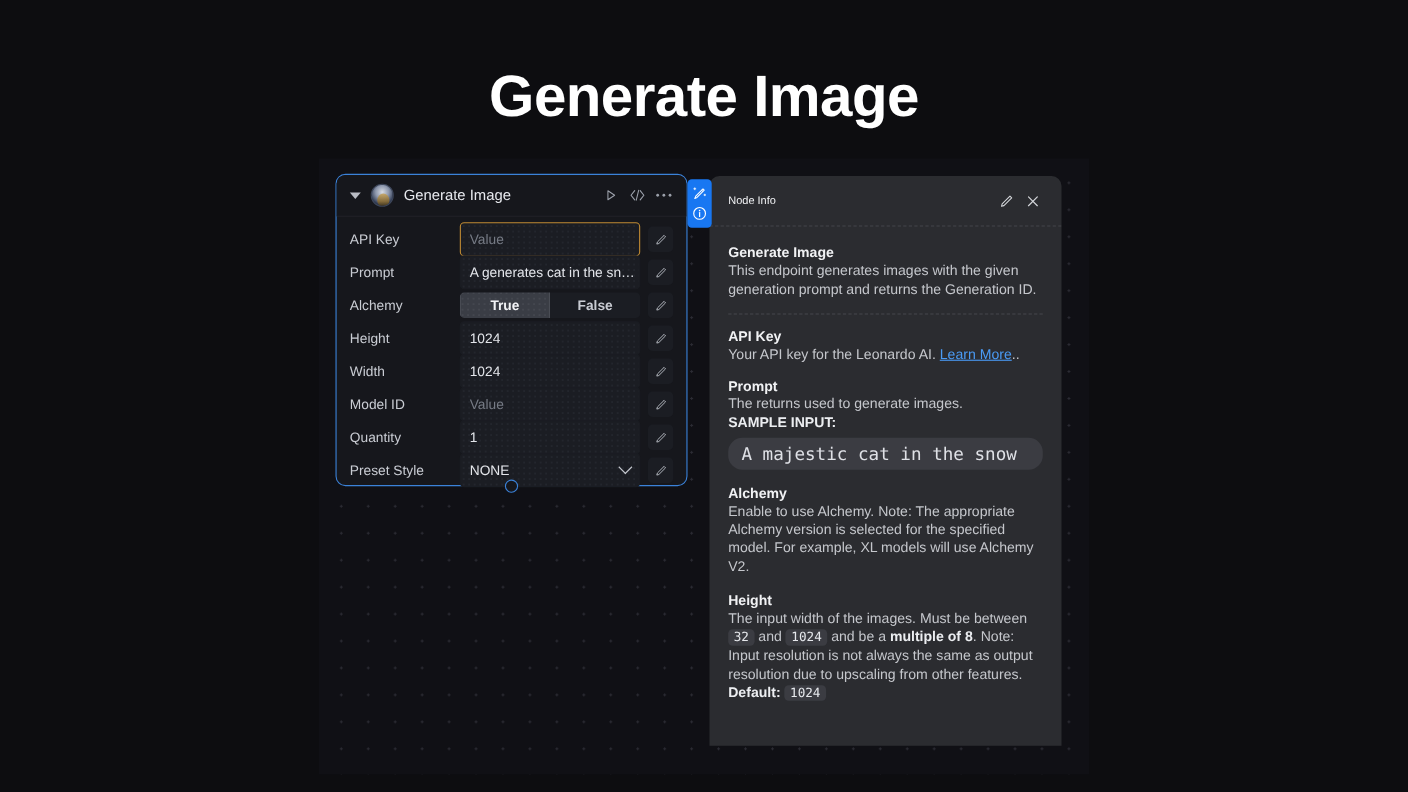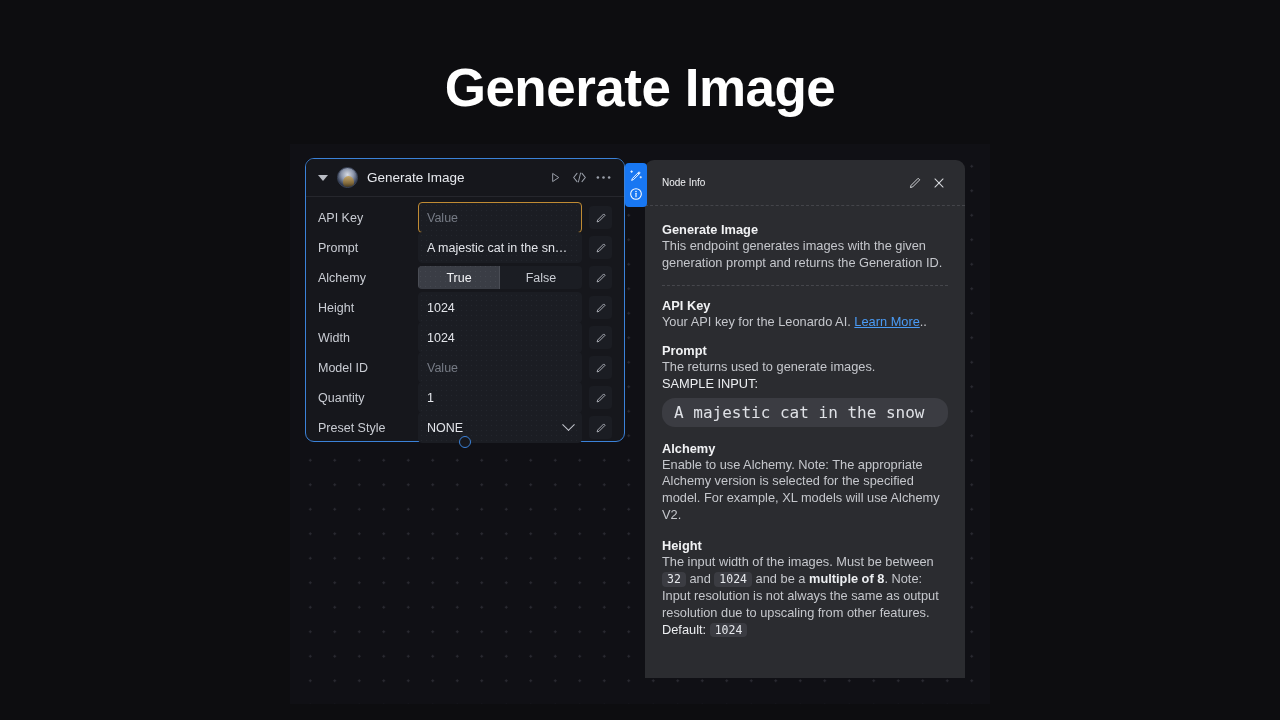--- a/index.html
+++ b/index.html
@@ -143,20 +143,21 @@
     align-items: center;
     overflow: hidden;
   }
   .toggle-opt {
     flex: 1 1 50%;
     height: 37px;
     display: flex; align-items: center; justify-content: center;
     font-size: 12.5px;
     color: #c9ccd3;
     border-radius: 4px;
+    font-weight: bold;
   }
   .toggle-opt.active {
     background-color: #3a3d45;
     background-image: radial-gradient(circle, #44474f 0.7px, transparent 0.8px);
     background-size: 5px 5px;
     color: #f2f3f6;
     box-shadow: inset 0 0 0 1px #4a4d55;
   }
   .pencil-btn {
     width: 23px; height: 23px;
@@ -236,21 +237,21 @@
   }
   .sample-box {
     margin-top: 7px;
     background: #3b3c42;
     border-radius: 13px;
     padding: 5px 12px;
     font-family: "DejaVu Sans Mono", monospace;
     font-size: 16px;
     color: #dfe1e6;
   }
-  .kv-strong { font-weight: 400; color: #eceef1; font-size: 12.8px; }
+  .kv-strong { font-weight: 700; color: #eceef1; font-size: 12.8px; }
 </style>
 </head>
 <body>
 
 <div id="root">
 
   <h1 class="page-title">Generate Image</h1>
 
   <div class="canvas"></div>
 
@@ -288,21 +289,21 @@
           </div>
           <div class="pencil-btn">
             <svg width="12" height="12" viewBox="0 0 16 16" fill="none">
               <path d="M11.6 2.6 L13.4 4.4 L5.3 12.5 L2.8 13.2 L3.5 10.7 Z" stroke="#b9bdc5" stroke-width="1.15" fill="none" stroke-linejoin="round"></path>
             </svg>
           </div>
         </div>
         <div class="row">
           <div class="row-label">Prompt</div>
           <div class="field">
-            <span>A majestic cat in the sn…</span>
+            <span>A generates cat in the sn…</span>
           </div>
           <div class="pencil-btn">
             <svg width="12" height="12" viewBox="0 0 16 16" fill="none">
               <path d="M11.6 2.6 L13.4 4.4 L5.3 12.5 L2.8 13.2 L3.5 10.7 Z" stroke="#b9bdc5" stroke-width="1.15" fill="none" stroke-linejoin="round"></path>
             </svg>
           </div>
         </div>
         <div class="row">
           <div class="row-label">Alchemy</div>
           <div class="toggle">

